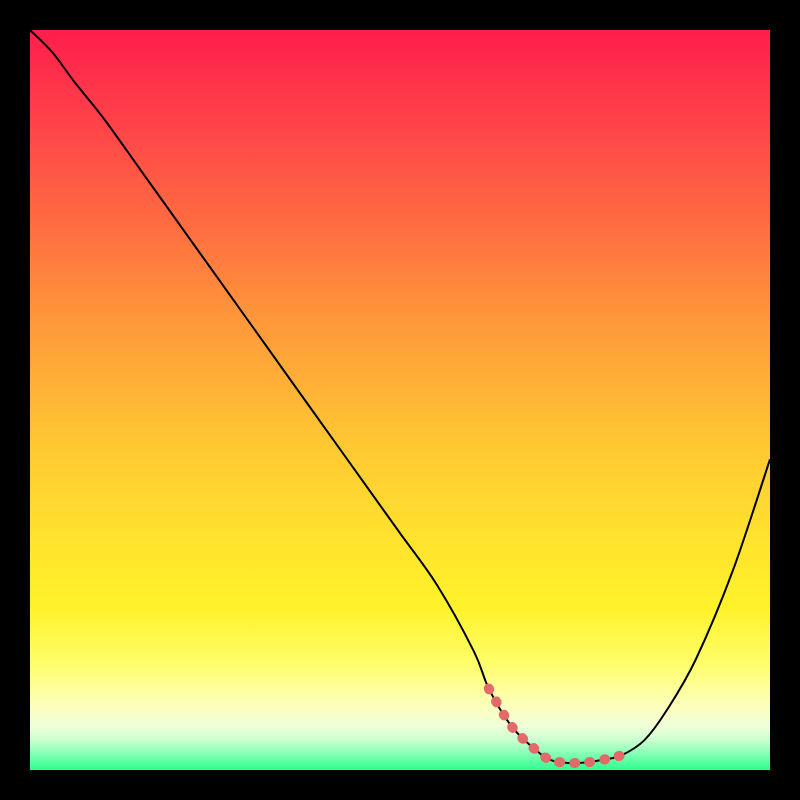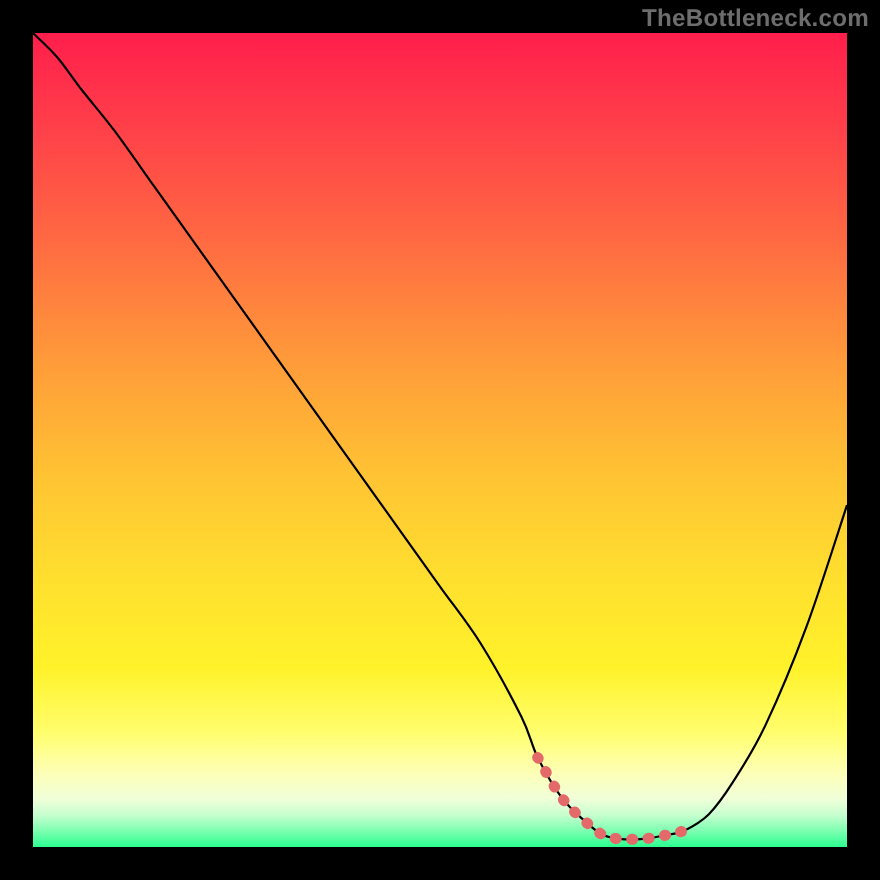--- a/index.html
+++ b/index.html
@@ -54,21 +54,20 @@
   }
   .highlight {
     position: absolute;
     inset: 0;
     z-index: 3;
   }
 </style>
 </head>
 <body>
 <div class="frame">
-  <div class="watermark">TheBottleneck.com</div>
   <div class="plot">
     <div class="gradient"></div>
     <svg class="curve" viewBox="0 0 740 740" preserveAspectRatio="none">
       <path id="curve-path" fill="none" stroke="#000" stroke-width="2" d="M 0 0 C 3.6999999999999997 3.7000000000000077 14.8 13.56666666666672 22.2 22.200000000000045 C 29.599999999999998 30.83333333333337 35.766666666666666 40.69999999999997 44.4 51.799999999999955 C 53.03333333333333 62.89999999999994 62.9 73.99999999999996 74 88.79999999999995 C 85.1 103.59999999999995 98.66666666666667 123.33333333333324 111 140.5999999999999 C 123.33333333333333 157.8666666666666 135.66666666666666 175.1333333333333 148 192.39999999999998 C 160.33333333333334 209.66666666666666 172.66666666666666 226.9333333333333 185 244.2 C 197.33333333333334 261.46666666666664 209.66666666666666 278.73333333333335 222 296 C 234.33333333333334 313.26666666666665 246.66666666666666 330.5333333333333 259 347.79999999999995 C 271.3333333333333 365.0666666666666 283.6666666666667 382.3333333333333 296 399.59999999999997 C 308.3333333333333 416.8666666666666 320.6666666666667 434.1333333333333 333 451.4 C 345.3333333333333 468.66666666666663 357.66666666666663 485.93333333333334 370 503.2 C 382.33333333333337 520.4666666666667 394.66666666666674 535.2666666666667 407.00000000000006 555 C 419.33333333333337 574.7333333333333 435.3666666666667 604.3333333333334 444 621.6 C 452.6333333333333 638.8666666666667 452.6333333333333 646.2666666666667 458.8 658.6 C 464.9666666666667 670.9333333333334 473.6 685.7333333333333 481 695.6 C 488.4 705.4666666666667 497.03333333333336 712.25 503.20000000000005 717.8 C 509.36666666666673 723.3499999999999 513.0666666666667 726.4333333333333 518 728.9 C 522.9333333333333 731.3666666666667 526.6333333333333 731.9833333333333 532.8 732.6 C 538.9666666666666 733.2166666666667 547.6 733.2166666666667 555 732.6 C 562.4 731.9833333333333 571.0333333333334 730.1333333333333 577.2 728.9 C 583.3666666666667 727.6666666666666 585.8333333333334 728.2833333333334 592 725.2 C 598.1666666666666 722.1166666666667 606.8 717.8 614.1999999999999 710.4 C 621.5999999999999 703 627.7666666666667 694.3666666666666 636.4 680.8 C 645.0333333333333 667.2333333333333 654.9 652.4333333333333 666 629 C 677.1 605.5666666666667 690.6666666666666 573.5 703 540.2 C 715.3333333333334 506.90000000000003 733.8333333333334 447.7 740 429.2"></path>
     </svg>
     <svg class="highlight" viewBox="0 0 740 740" preserveAspectRatio="none">
       <path id="highlight-path" fill="none" stroke="#e46a6a" stroke-width="10" stroke-linecap="round" stroke-dasharray="1 14" d="M 458.8 658.6 C 462.5 664.7666666666667 473.6 685.7333333333333 481 695.6 C 488.4 705.4666666666667 497.03333333333336 712.25 503.20000000000005 717.8 C 509.36666666666673 723.3499999999999 513.0666666666667 726.4333333333333 518 728.9 C 522.9333333333333 731.3666666666667 526.6333333333333 731.9833333333333 532.8 732.6 C 538.9666666666666 733.2166666666667 547.6 733.2166666666667 555 732.6 C 562.4 731.9833333333333 571.0333333333334 730.1333333333333 577.2 728.9 C 583.3666666666667 727.6666666666666 589.5333333333333 725.8166666666667 592 725.2"></path>
     </svg>
   </div>
 </div>

